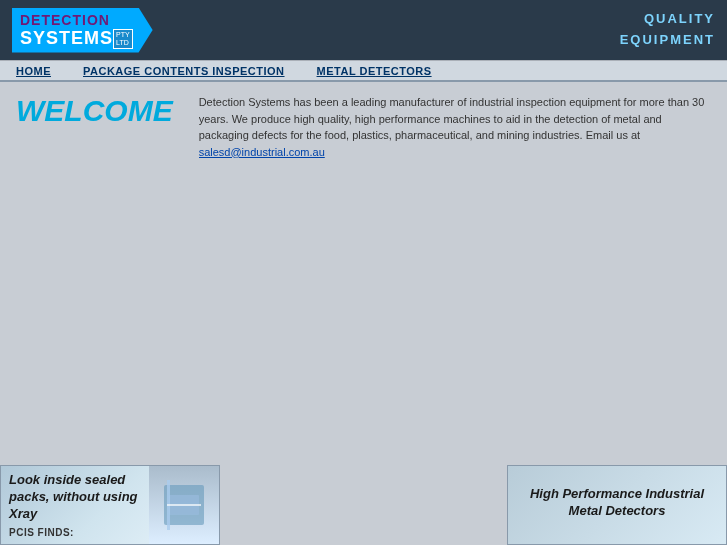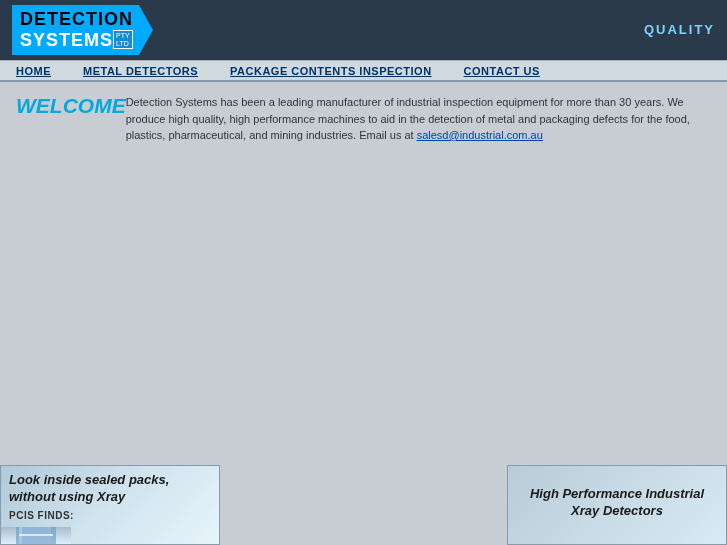--- a/index.html
+++ b/index.html
@@ -23,30 +23,30 @@
 
     #logo-box {
       background: #00aaff;
       padding: 4px 8px;
       display: inline-block;
       clip-path: polygon(0 0, 90% 0, 100% 50%, 90% 100%, 0 100%);
       padding-right: 20px;
     }
 
     #logo-detection {
-      font-size: 18px;
-      font-weight: bold;
-      color: #000000;
+      font-size: 14px;
+      font-weight: bold;
+      color: #701a75;
       letter-spacing: 1px;
       display: block;
     }
 
     #logo-systems-row {
       display: flex;
-      align-items: flex-start;
+      align-items: flex-end;
       gap: 0;
     }
 
     #logo-systems {
       font-size: 18px;
       font-weight: bold;
       color: white;
       letter-spacing: 1px;
     }
 
@@ -93,24 +93,24 @@
 
     
     #main {
       background: #c8cdd4;
       padding: 12px 16px;
       min-height: 380px;
     }
 
     #welcome-title {
       color: #00aadd;
-      font-size: 21px;
+      font-size: 30px;
       font-weight: bold;
       float: left;
-      margin-right: 0;
+      margin-right: 26px;
       font-style: italic;
     }
 
     #welcome-text {
       font-size: 11px;
       color: #333;
       line-height: 1.5;
       overflow: hidden;
     }
 
@@ -141,21 +141,21 @@
       background: linear-gradient(135deg, #b0c8d8 0%, #d0e4ee 50%, #e8f4fc 100%);
       border: 1px solid #8899aa;
       display: flex;
       flex-direction: column;
       overflow: hidden;
       position: relative;
     }
 
     .card-left {
       display: flex;
-      flex-direction: column;
+      flex-direction: row;
     }
 
     .card-text-area {
       padding: 6px 8px;
       flex: 1;
     }
 
     .card-title {
       font-size: 13px;
       font-weight: bold;
@@ -211,28 +211,28 @@
   <div id="header">
     <div id="logo-box">
       <span id="logo-detection">DETECTION</span>
       <div id="logo-systems-row">
         <span id="logo-systems">SYSTEMS</span>
         <span id="logo-pty" style="font-size:7px; line-height:1.1;">PTY<br>LTD</span>
       </div>
     </div>
     <div id="quality-text">
       <div>QUALITY</div>
+      <div>EQUIPMENT</div>
     </div>
   </div>
 
   <div id="nav">
     <span class="nav-item">HOME</span>
+    <span class="nav-item">PACKAGE CONTENTS INSPECTION</span>
     <span class="nav-item">METAL DETECTORS</span>
-    <span class="nav-item">PACKAGE CONTENTS INSPECTION</span>
-    <span class="nav-item">CONTACT US</span>
   </div>
 
   <div id="main">
     <div id="welcome-section">
       <span id="welcome-title">WELCOME</span>
       <div id="welcome-text">
         <span>Detection Systems has been a leading manufacturer of industrial inspection equipment for more than 30 years. We produce high quality, high performance machines to aid in the detection of metal and packaging defects for the food, plastics, pharmaceutical, and mining industries. Email us at</span>
         <a href="#">salesd@industrial.com.au</a>
       </div>
     </div>
@@ -251,18 +251,18 @@
           <rect x="10" y="20" width="30" height="20" rx="1" fill="#99bbdd" opacity="0.7"></rect>
           <rect x="8" y="5" width="3" height="50" fill="#aaccee" opacity="0.8"></rect>
           <line x1="8" y1="30" x2="42" y2="30" stroke="#ffffff" stroke-width="1.5" opacity="0.9"></line>
         </svg>
       </div>
     </div>
 
     <div style="flex:1; background:#c8cdd4;"></div>
 
     <div class="card card-right">
-      <div class="card-title">High Performance Industrial Xray Detectors</div>
+      <div class="card-title">High Performance Industrial Metal Detectors</div>
     </div>
 
   </div>
 
 </div>
 
 </body></html>

